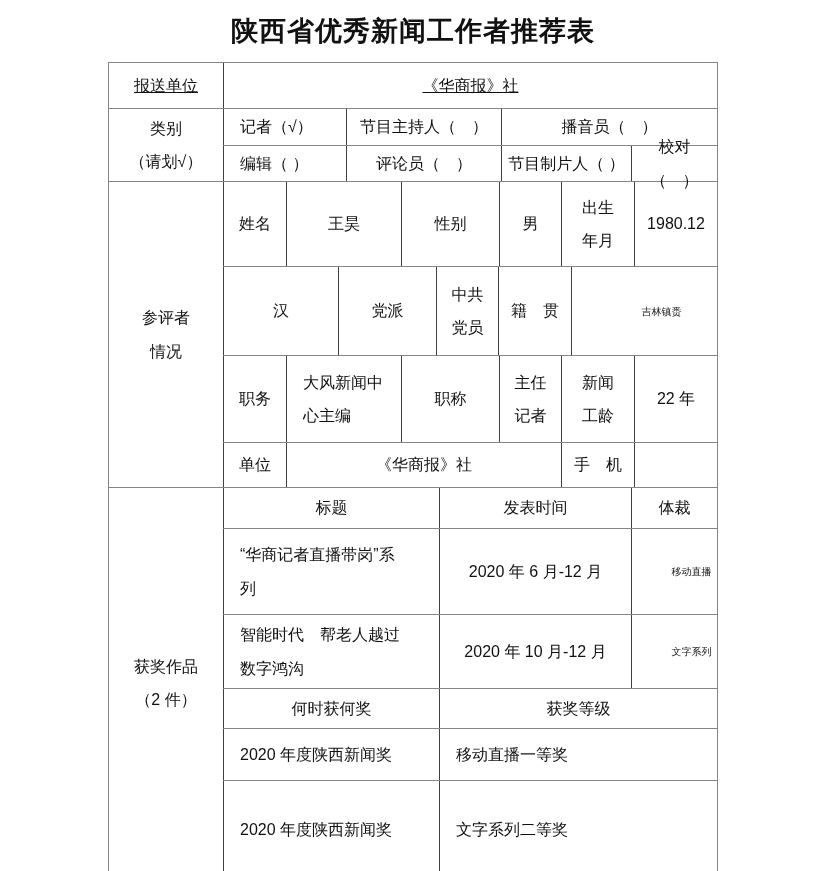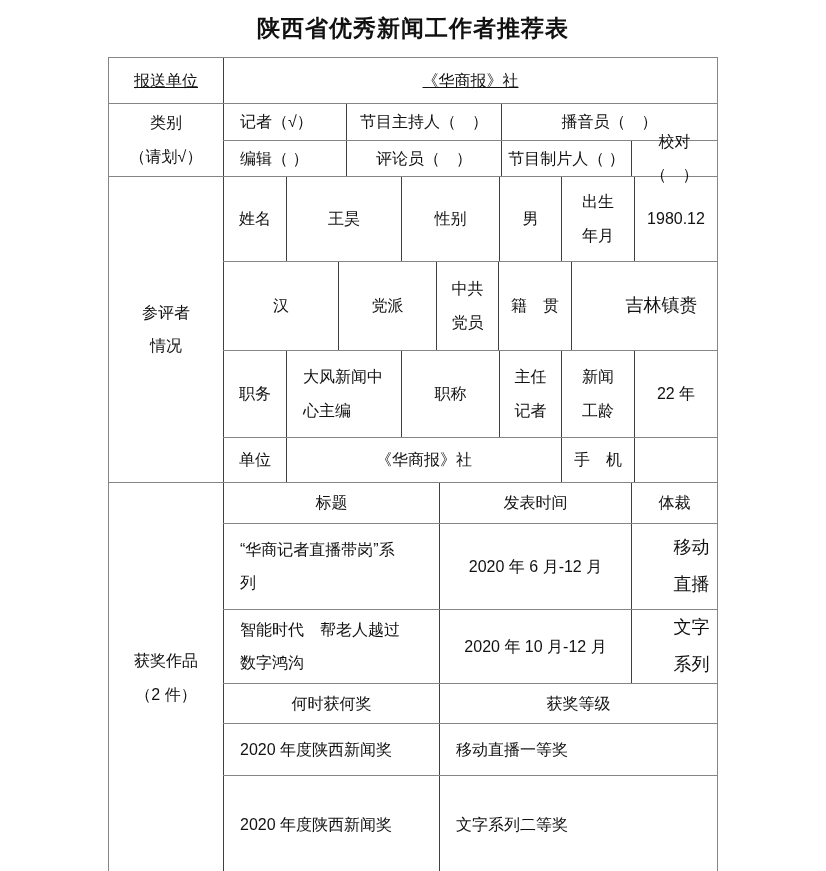--- a/index.html
+++ b/index.html
@@ -5,21 +5,21 @@
   html,body { margin:0; padding:0; background:#ffffff; }
   body {
     width:826px; height:871px;
     font-family:"Liberation Sans","DejaVu Sans",sans-serif;
     color:#111111;
     -webkit-font-smoothing:antialiased;
   }
   .page { padding:14px 108px 0 108px; }
   .title {
     margin:0 0 13px 0;
-    font-size:23px; font-weight:bold;
+    font-size:27px; font-weight:bold;
     text-align:center; letter-spacing:1px;
     line-height:1.3;
   }
   .form {
     width:610px; box-sizing:border-box;
     border:1px solid #858585;
     font-size:16px;
   }
   .sec { display:flex; border-top:1px solid #858585; }
   .sec:first-child { border-top:none;text-decoration:underline; }
@@ -33,21 +33,21 @@
   .row { display:flex; border-top:1px solid #858585; }
   .sec-body .row:first-child { border-top:none; }
   .cell {
     border-left:1px solid #404040;
     display:flex; align-items:center; justify-content:center;
     text-align:center; white-space:pre-line; line-height:2.1;
     box-sizing:border-box; padding:2px 4px; min-width:0;
   }
   .cell.left { justify-content:flex-start; text-align:left; padding-left:16px; }
   .grow { flex:1 1 auto; }
-  .small { font-size:18px;padding-left:38px; }
+  .small { font-size:10px;padding-left:38px; }
   
   .w63{flex:0 0 63px}.w115{flex:0 0 115px}.w98{flex:0 0 98px}.w62{flex:0 0 62px}
   .w73{flex:0 0 73px}.w123{flex:0 0 123px}.w155{flex:0 0 155px}.w130{flex:0 0 130px}
   .w216{flex:0 0 216px}.w192{flex:0 0 192px}.w275{flex:0 0 275px}
   
   .h45{height:45px}.h36{height:36px}.h35{height:35px}.h84{height:84px}
   .h88{height:88px}.h86{height:86px}.h44{height:44px}.h40{height:40px}
   .h85{height:85px}.h73{height:73px}.h39{height:39px}.h51{height:51px}.h97{height:97px}
 </style>
 </head>

